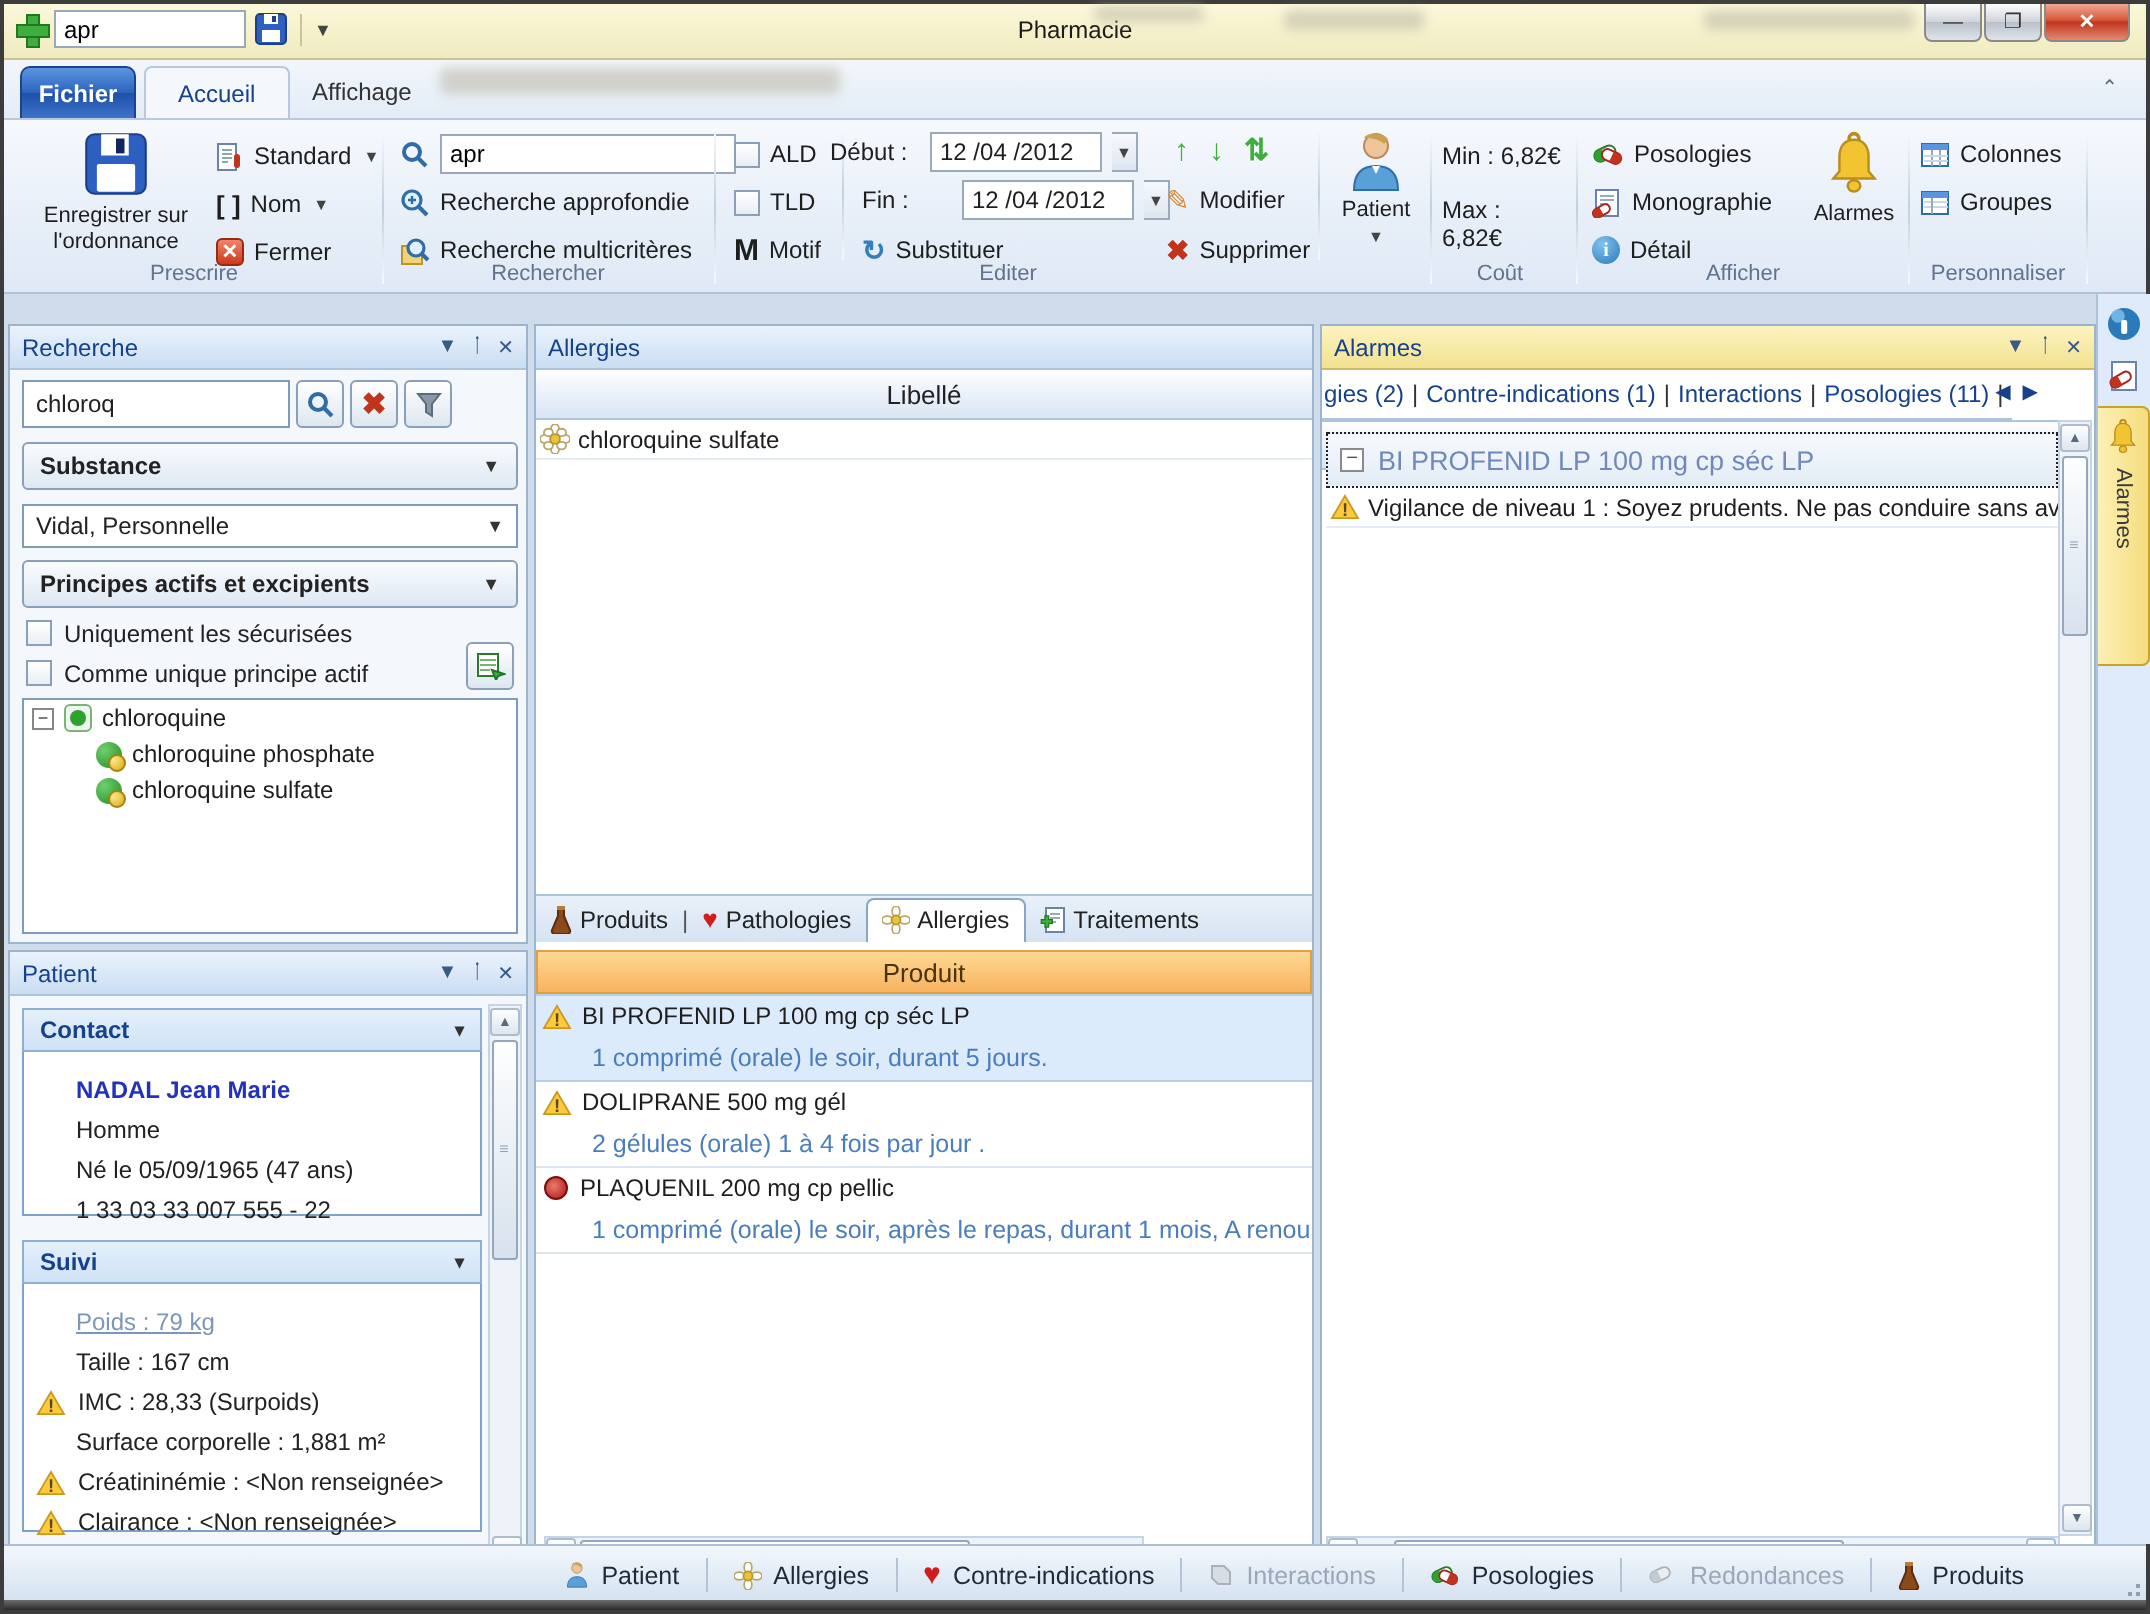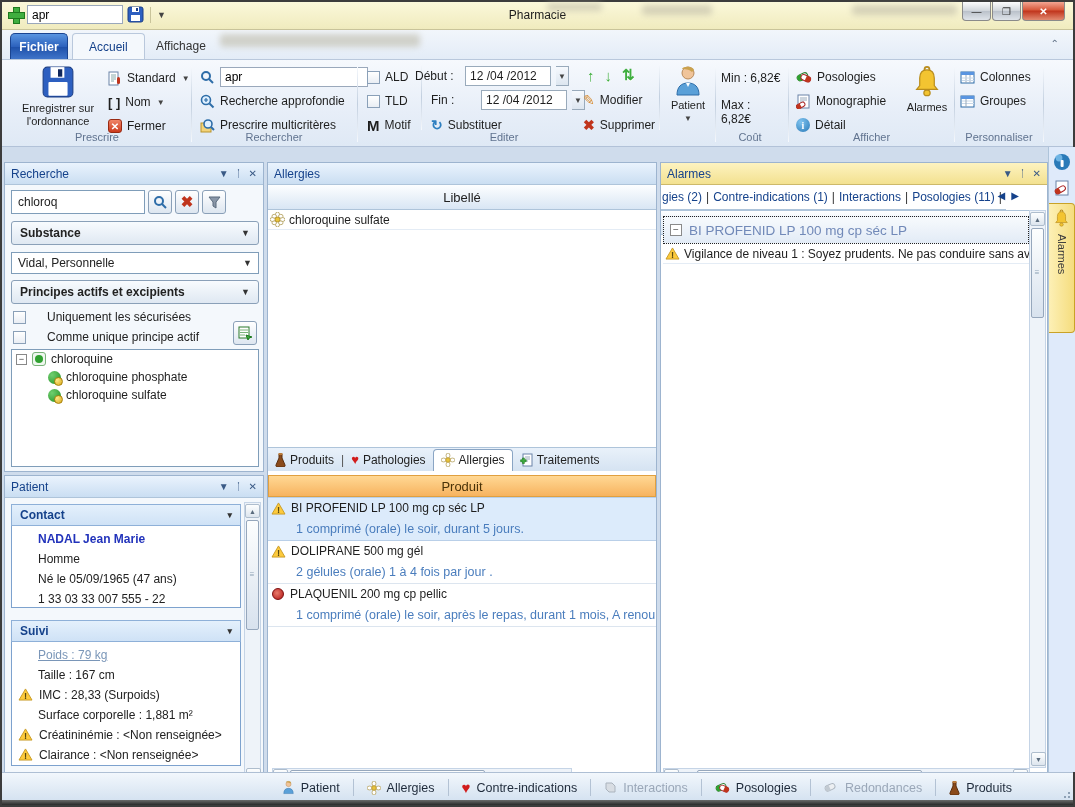--- a/index.html
+++ b/index.html
@@ -72,36 +72,36 @@
   .pinic { display:inline-block; transform:rotate(0deg); font-size:11px; }
 
   
   .sq-btn { width:24px; height:24px; border:1px solid #8aa0b8; border-radius:3px; background:linear-gradient(#ffffff,#dde6f0);
     display:flex; align-items:center; justify-content:center; }
   .combo-raised { border:1px solid #8aa0b8; border-radius:3px; background:linear-gradient(#f8fbfe,#dfe8f2); height:24px;
     display:flex; align-items:center; padding:0 8px; font-size:12px; font-weight:bold; color:#222; }
   .combo-flat { border:1px solid #7f9db9; background:#fff; height:22px; display:flex; align-items:center; padding:0 6px; font-size:12px; color:#222; }
   .combo .sp,.combo-raised .sp,.combo-flat .sp { flex:1; }
   .cdd { font-size:9px; color:#333; }
-  .chkrow { display:flex; align-items:flex-end; gap:21px; font-size:12px; color:#222; }
+  .chkrow { display:flex; align-items:flex-start; gap:6px; font-size:12px; color:#222; }
 
   .treebox { border:1px solid #7f9db9; background:#fff; overflow:hidden; }
   .trow { display:flex; align-items:center; gap:5px; font-size:12px; height:18px; color:#1e1e1e; }
   .tree-root-ic { width:14px; height:14px; border:1px solid #7ab27a; background:#eef7ee; border-radius:3px; display:flex; align-items:center; justify-content:center; }
   .tree-root-ic i { width:8px; height:8px; border-radius:50%; background:#2fa12f; display:block; }
   .tree-leaf-ic { width:13px; height:13px; border-radius:50%; background:radial-gradient(circle at 4px 4px,#6fcf6f,#1f8c1f); position:relative; }
   .tree-leaf-ic::after { content:""; position:absolute; right:-2px; bottom:-2px; width:7px; height:7px; border-radius:50%;
     background:radial-gradient(circle at 2px 2px,#ffe98a,#d8a816); border:1px solid #a8820e; }
   .expander { width:11px; height:11px; border:1px solid #888; background:#fff; font-size:9px; line-height:9px; text-align:center; color:#333; }
 
   
   .sechead { height:22px; background:linear-gradient(#e4f0fc,#cfe2f6); border:1px solid #8eb0d8; display:flex; align-items:center;
     padding:0 8px; font-size:12px; font-weight:bold; color:#15428b; }
   .secbody { border:1px solid #7da2ce; border-top:none; background:#fff; font-size:12px; color:#222; padding:6px 4px 6px 6px; }
-  .pline { display:flex; align-items:flex-start; gap:6px; min-height:20px; }
+  .pline { display:flex; align-items:flex-end; gap:6px; min-height:20px; }
   .pname { color:#2233bb; font-weight:bold; }
   .plink { color:#7a96b8; text-decoration:underline; }
   .warn { width:15px; height:13px; flex:0 0 15px; }
 
   
   .vsb { position:absolute; width:17px; background:#eef3f9; border:1px solid #c5d4e6; }
   .hsb { position:absolute; height:16px; background:#eef3f9; border:1px solid #c5d4e6; display:flex; align-items:center; }
   .sb-arrow { width:15px; height:14px; background:linear-gradient(#fdfefe,#dde5ee); border:1px solid #aebdcd; border-radius:2px;
     color:#5a6b7d; font-size:7px; display:flex; align-items:center; justify-content:center; }
   .sb-thumb { background:linear-gradient(#fdfefe,#d8e2ee); border:1px solid #96a7bc; border-radius:2px; position:relative; }
@@ -244,21 +244,21 @@
             <path d="M9.5 9.5l4 4" stroke="#2e6da8" stroke-width="2"></path>
           </svg>
         <span>Recherche approfondie</span>
       </div>
       <div class="rsmall abs" style="left:7px;top:54px">
         <svg width="15" height="15" viewBox="0 0 15 15">
             <rect x="1" y="5" width="10" height="9" fill="#f3d37a" stroke="#b9952d"></rect>
             <circle cx="8" cy="6" r="4" fill="#dff0ff" stroke="#2e6da8" stroke-width="1.6"></circle>
             <path d="M11 9l3 3" stroke="#2e6da8" stroke-width="2"></path>
           </svg>
-        <span>Prescrire multicritères</span>
+        <span>Recherche multicritères</span>
       </div>
       <div class="rgroup-label">Rechercher</div>
     </div>
     <div class="rdivider" style="left:355px"></div>
 
     <div class="rgroup" style="left:357px;width:355px">
       <div class="rsmall abs" style="left:8px;top:6px">
           <span class="chk"></span>
           <span>ALD</span>
         </div>

